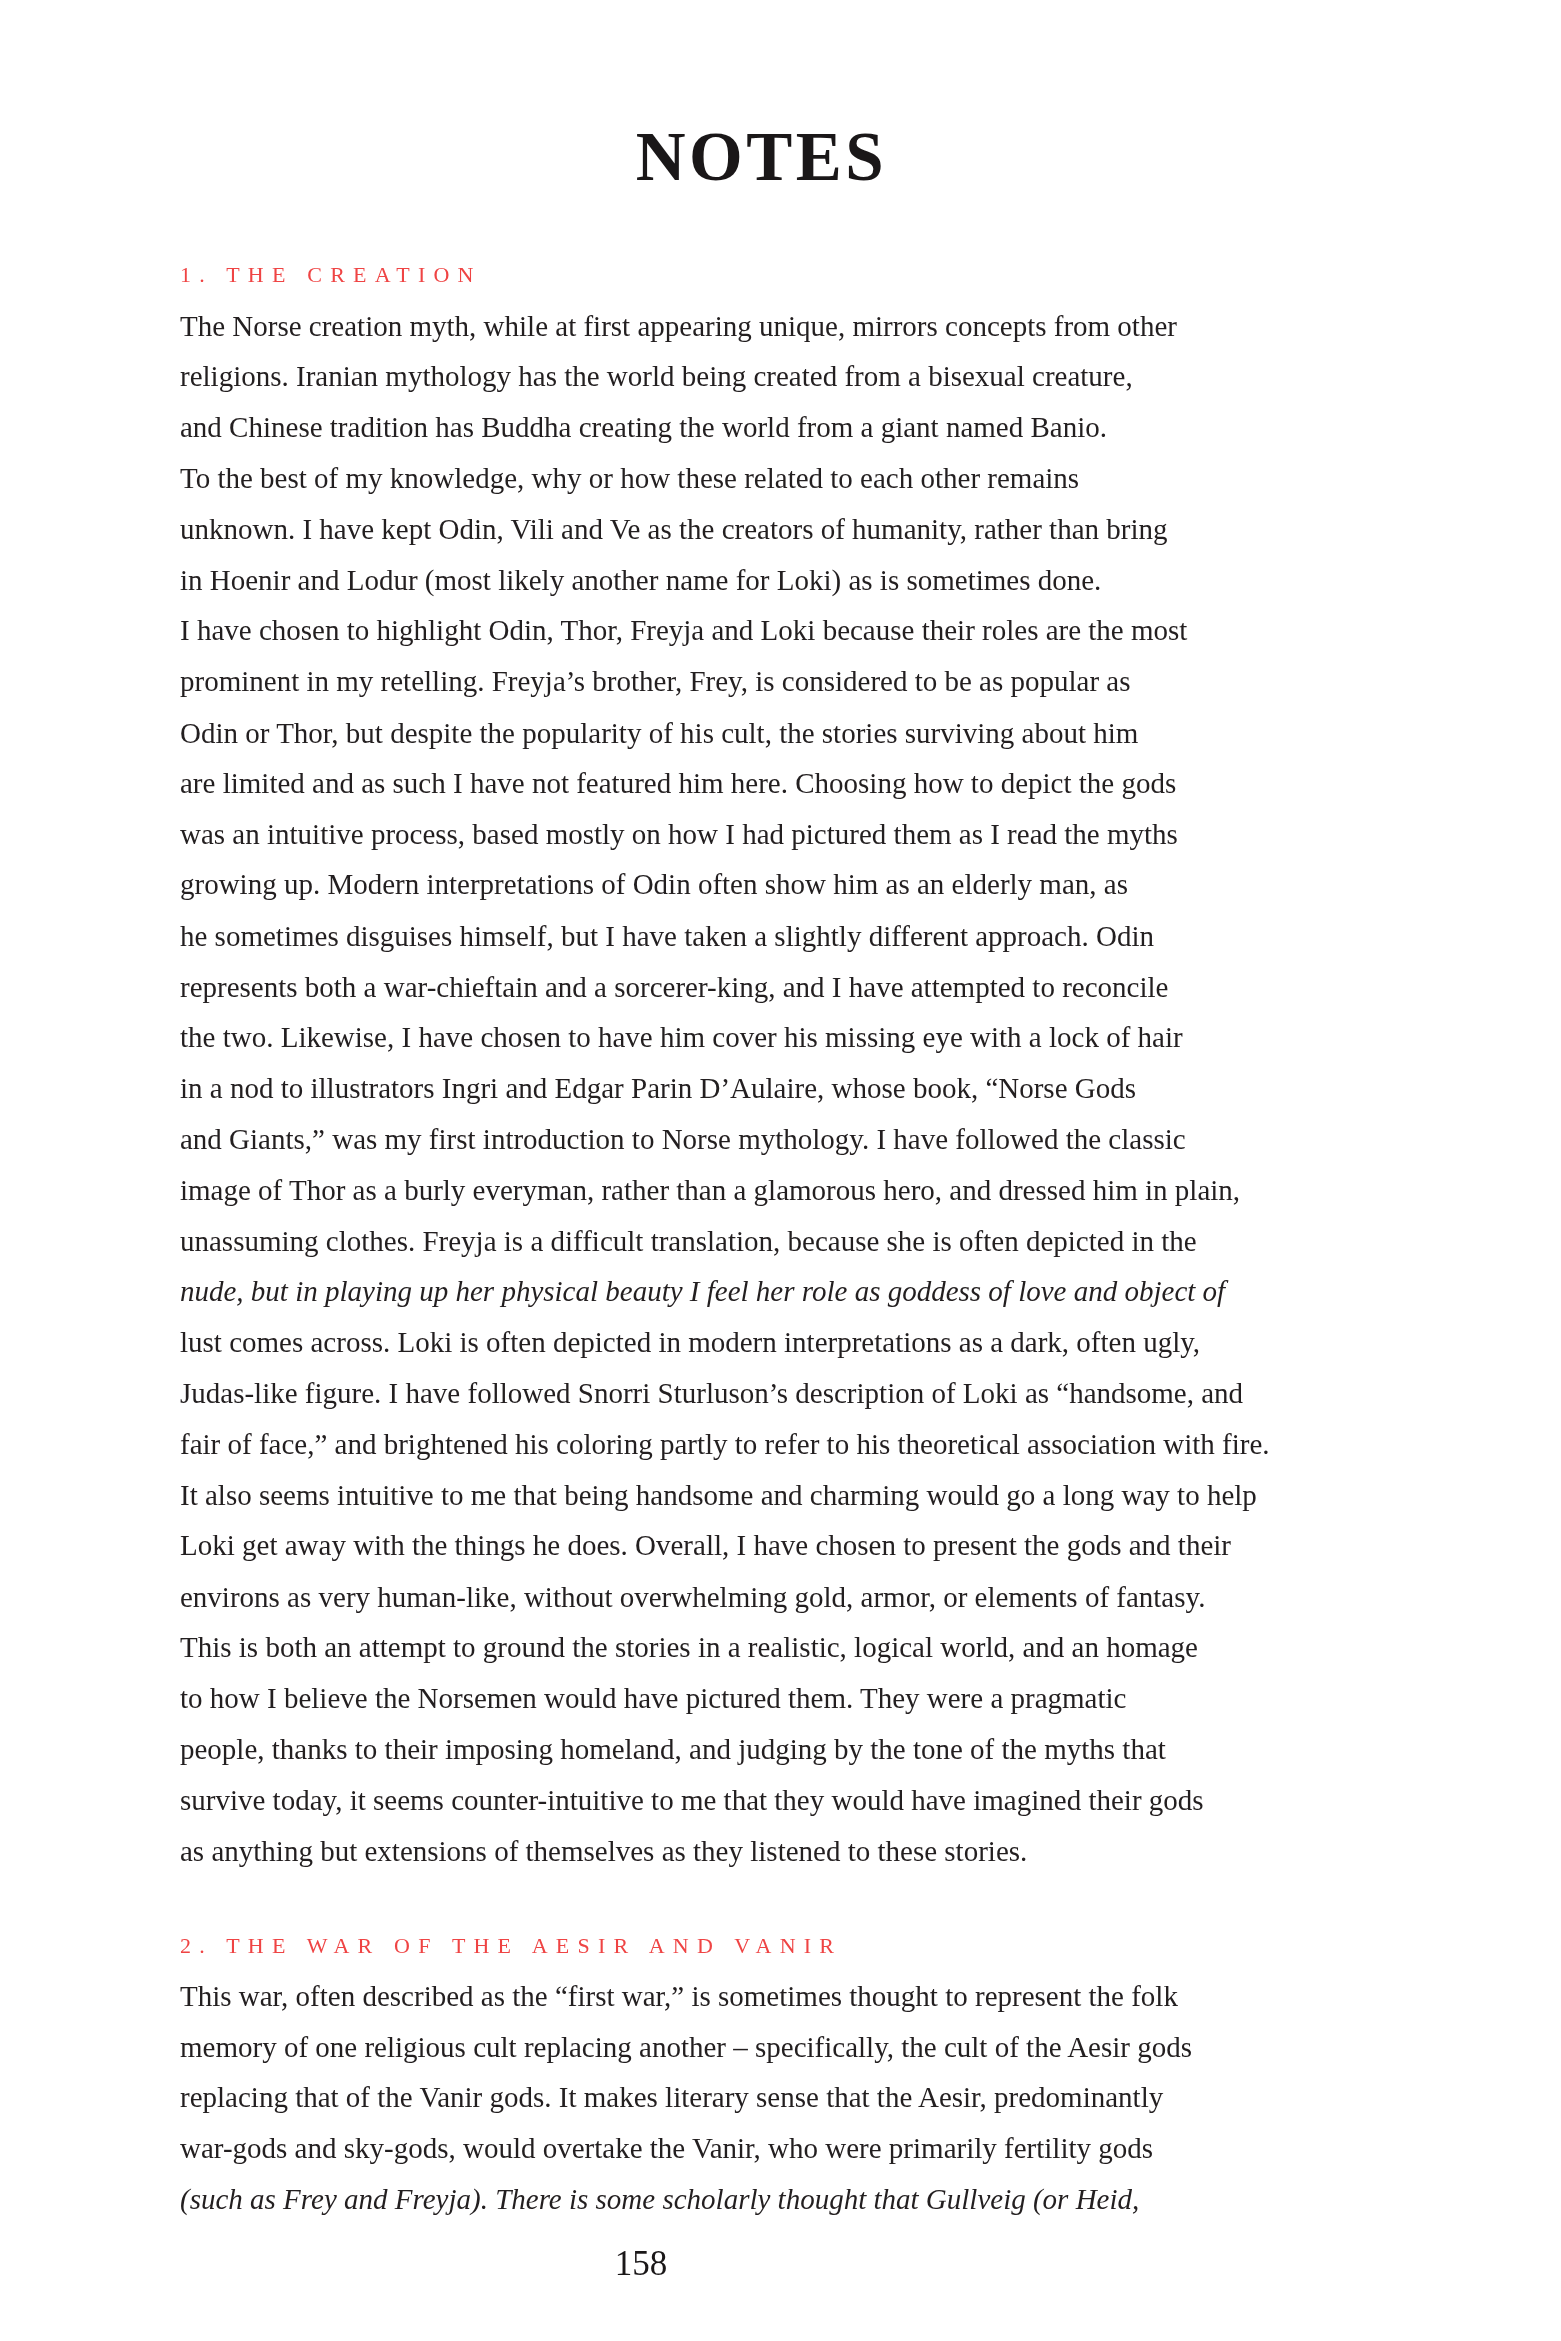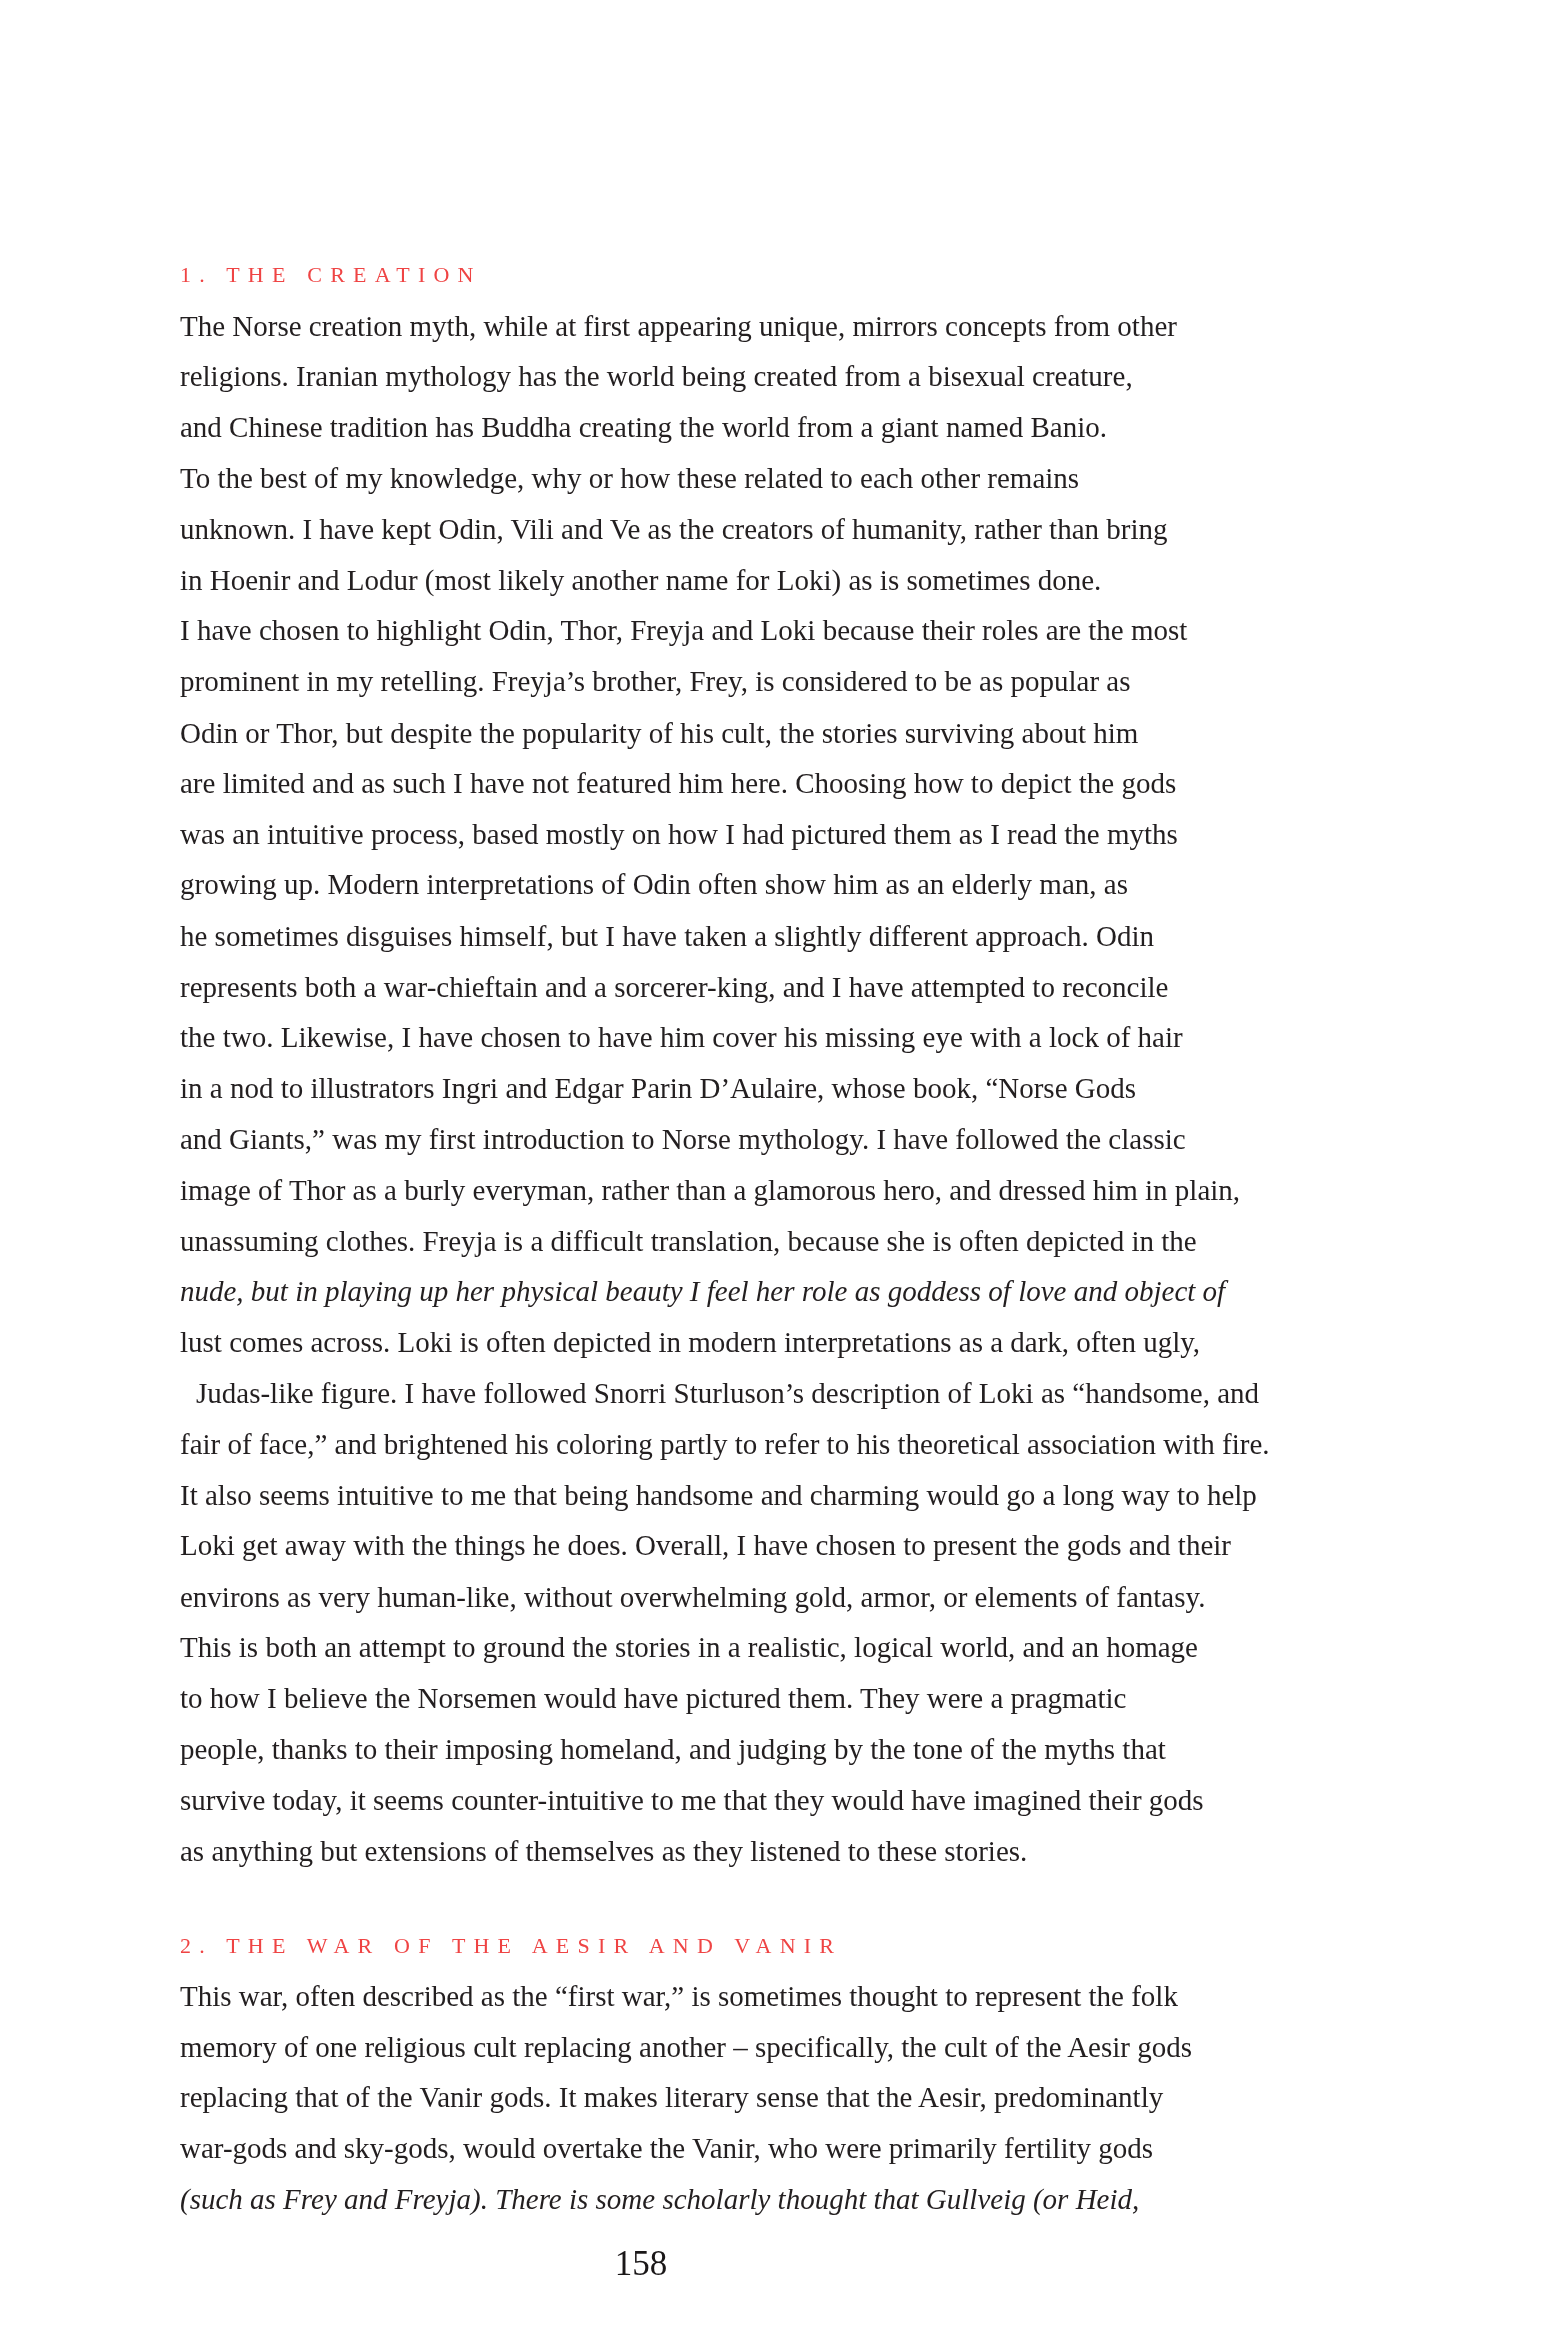--- a/index.html
+++ b/index.html
@@ -71,20 +71,21 @@
     font-size: 35px;
     line-height: 38px;
     color: #1a1718;
   }
 </style>
 </head>
 <body>
 
 <div class="page">
 
+  <div class="title">NOTES</div>
 
   <div class="section-heading" style="top:260px;">1. THE CREATION</div>
 
   <div class="body-block" style="top:0;">
     <div class="line" style="top:309px;">The Norse creation myth, while at first appearing unique, mirrors concepts from other</div>
     <div class="line" style="top:359px;">religions.  Iranian mythology has the world being created from a bisexual creature,</div>
     <div class="line" style="top:410px;">and Chinese tradition has Buddha creating the world from a giant named Banio.</div>
     <div class="line" style="top:461px;">To the best of my knowledge, why or how these related to each other remains</div>
     <div class="line" style="top:512px;">unknown. I have kept Odin, Vili and Ve as the creators of humanity, rather than bring</div>
     <div class="line" style="top:563px;">in Hoenir and Lodur (most likely another name for Loki) as is sometimes done.</div>
@@ -96,21 +97,21 @@
     <div class="line" style="top:867px;">growing up. Modern interpretations of Odin often show him as an elderly man, as</div>
     <div class="line" style="top:919px;">he sometimes disguises himself, but I have taken a slightly different approach. Odin</div>
     <div class="line" style="top:970px;">represents both a war-chieftain and a sorcerer-king, and I have attempted to reconcile</div>
     <div class="line" style="top:1020px;">the two. Likewise, I have chosen to have him cover his missing eye with a lock of hair</div>
     <div class="line" style="top:1071px;">in a nod to illustrators Ingri and Edgar Parin D’Aulaire, whose book, “Norse Gods</div>
     <div class="line" style="top:1122px;">and Giants,” was my first introduction to Norse mythology. I have followed the classic</div>
     <div class="line" style="top:1173px;">image of Thor as a burly everyman, rather than a glamorous hero, and dressed him in plain,</div>
     <div class="line" style="top:1224px;">unassuming clothes. Freyja is a difficult translation, because she is often depicted in the</div>
     <div class="line" style="top:1274px;font-style:italic;">nude, but in playing up her physical beauty I feel her role as goddess of love and object of</div>
     <div class="line" style="top:1325px;">lust comes across. Loki is often depicted in modern interpretations as a dark, often ugly,</div>
-    <div class="line" style="top:1376px;margin-left:16px;">Judas-like figure. I have followed Snorri Sturluson’s description of Loki as “handsome, and</div>
+    <div class="line" style="top:1376px;">Judas-like figure. I have followed Snorri Sturluson’s description of Loki as “handsome, and</div>
     <div class="line" style="top:1427px;">fair of face,” and brightened his coloring partly to refer to his theoretical association with fire.</div>
     <div class="line" style="top:1478px;">It also seems intuitive to me that being handsome and charming would go a long way to help</div>
     <div class="line" style="top:1528px;">Loki get away with the things he does. Overall, I have chosen to present the gods and their</div>
     <div class="line" style="top:1580px;">environs as very human-like, without overwhelming gold, armor, or elements of fantasy.</div>
     <div class="line" style="top:1630px;">This is both an attempt to ground the stories in a realistic, logical world, and an homage</div>
     <div class="line" style="top:1681px;">to how I believe the Norsemen would have pictured them. They were a pragmatic</div>
     <div class="line" style="top:1732px;">people, thanks to their imposing homeland, and judging by the tone of the myths that</div>
     <div class="line" style="top:1783px;">survive today, it seems counter-intuitive to me that they would have imagined their gods</div>
     <div class="line" style="top:1834px;">as anything but extensions of themselves as they listened to these stories.</div>
   </div>

